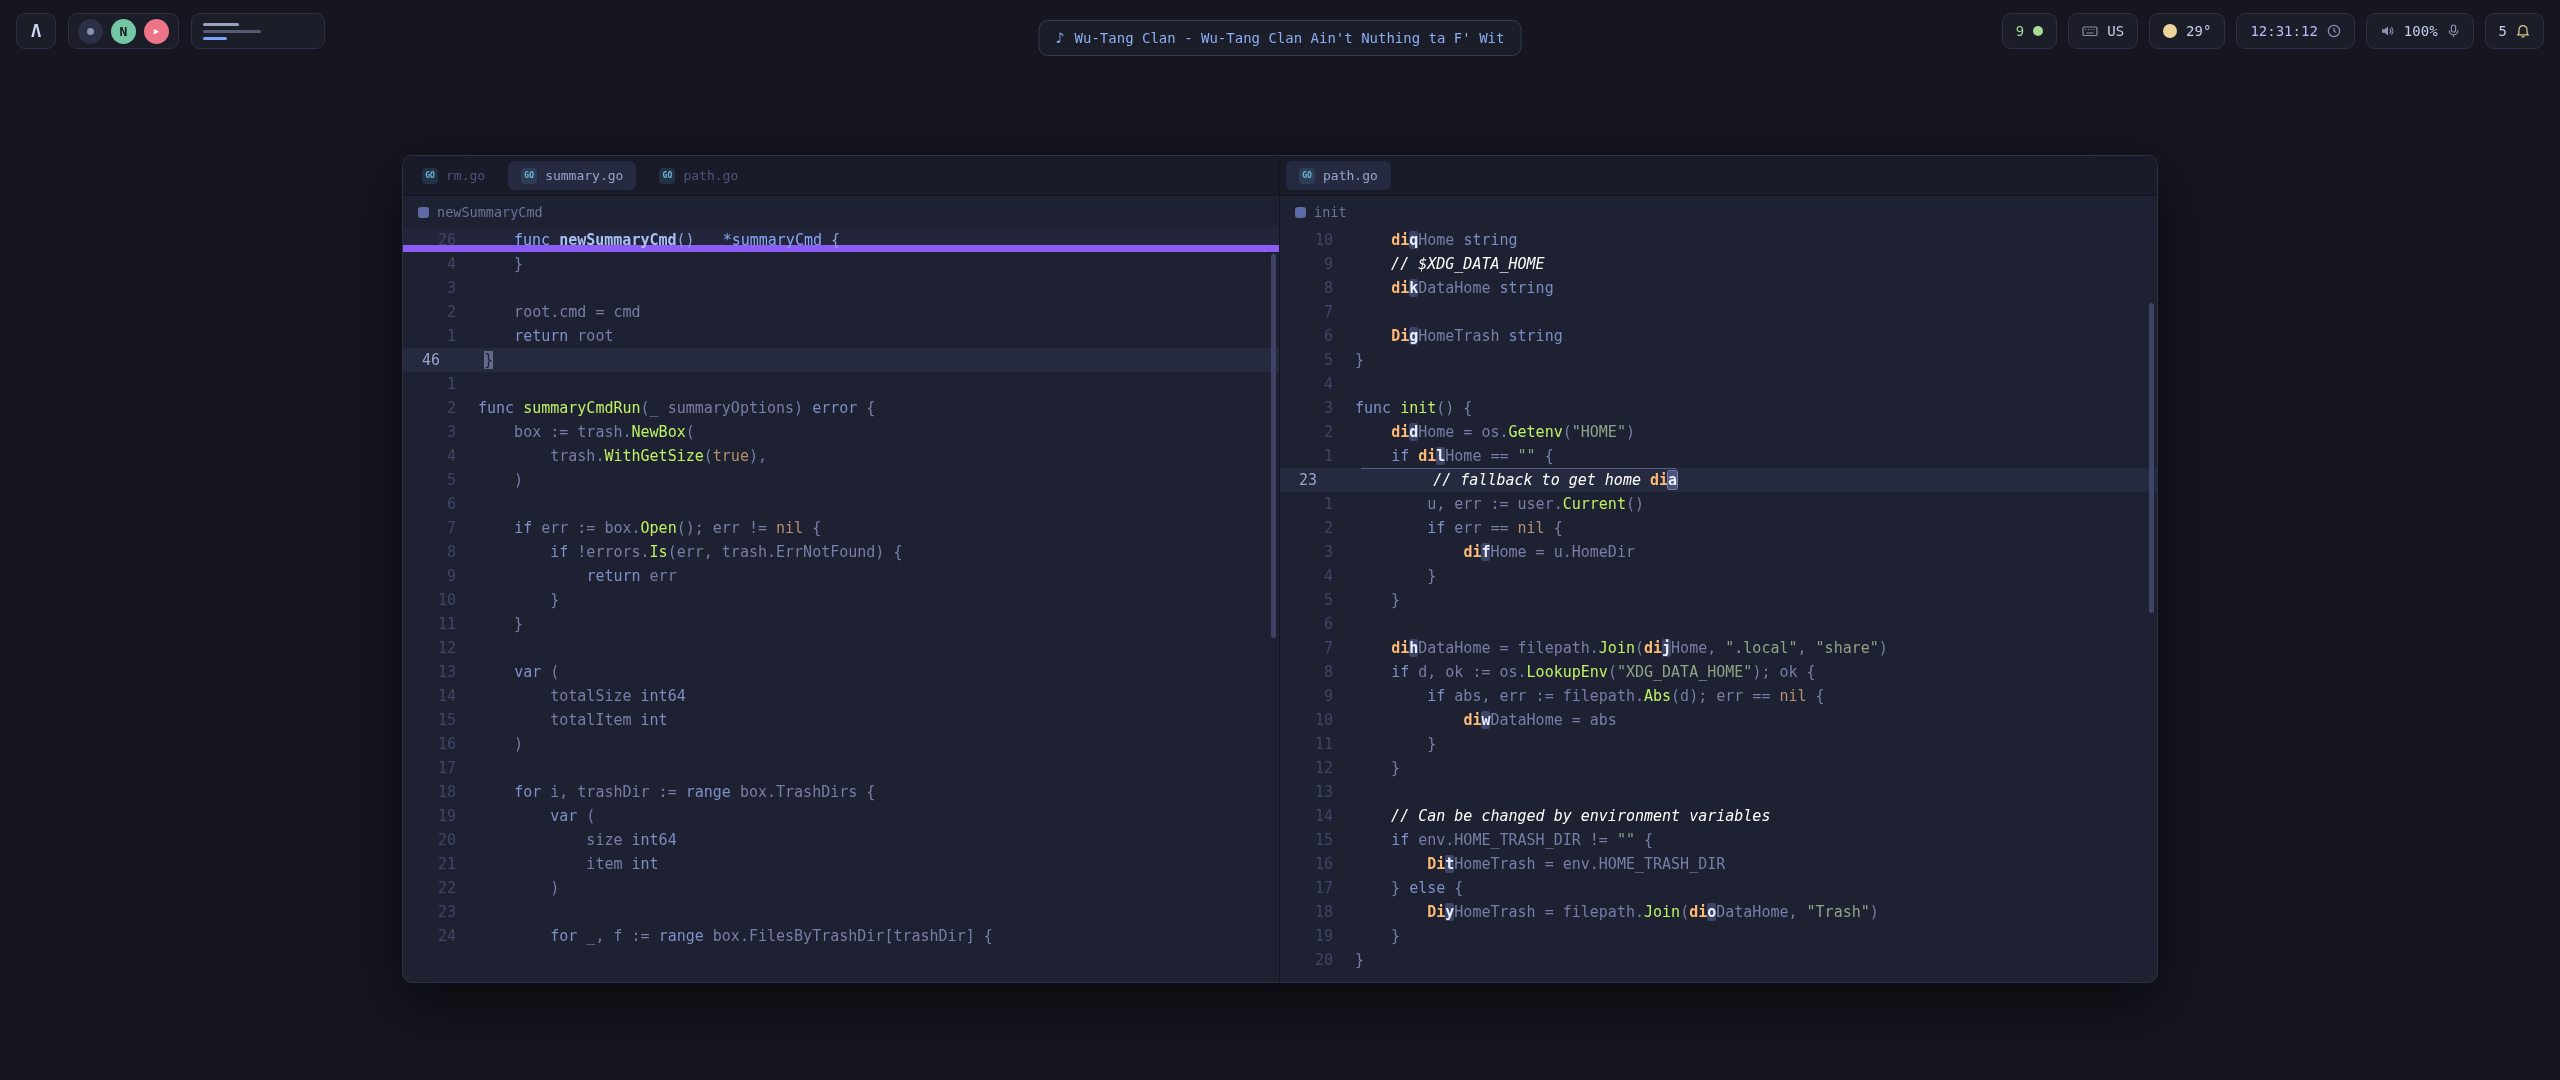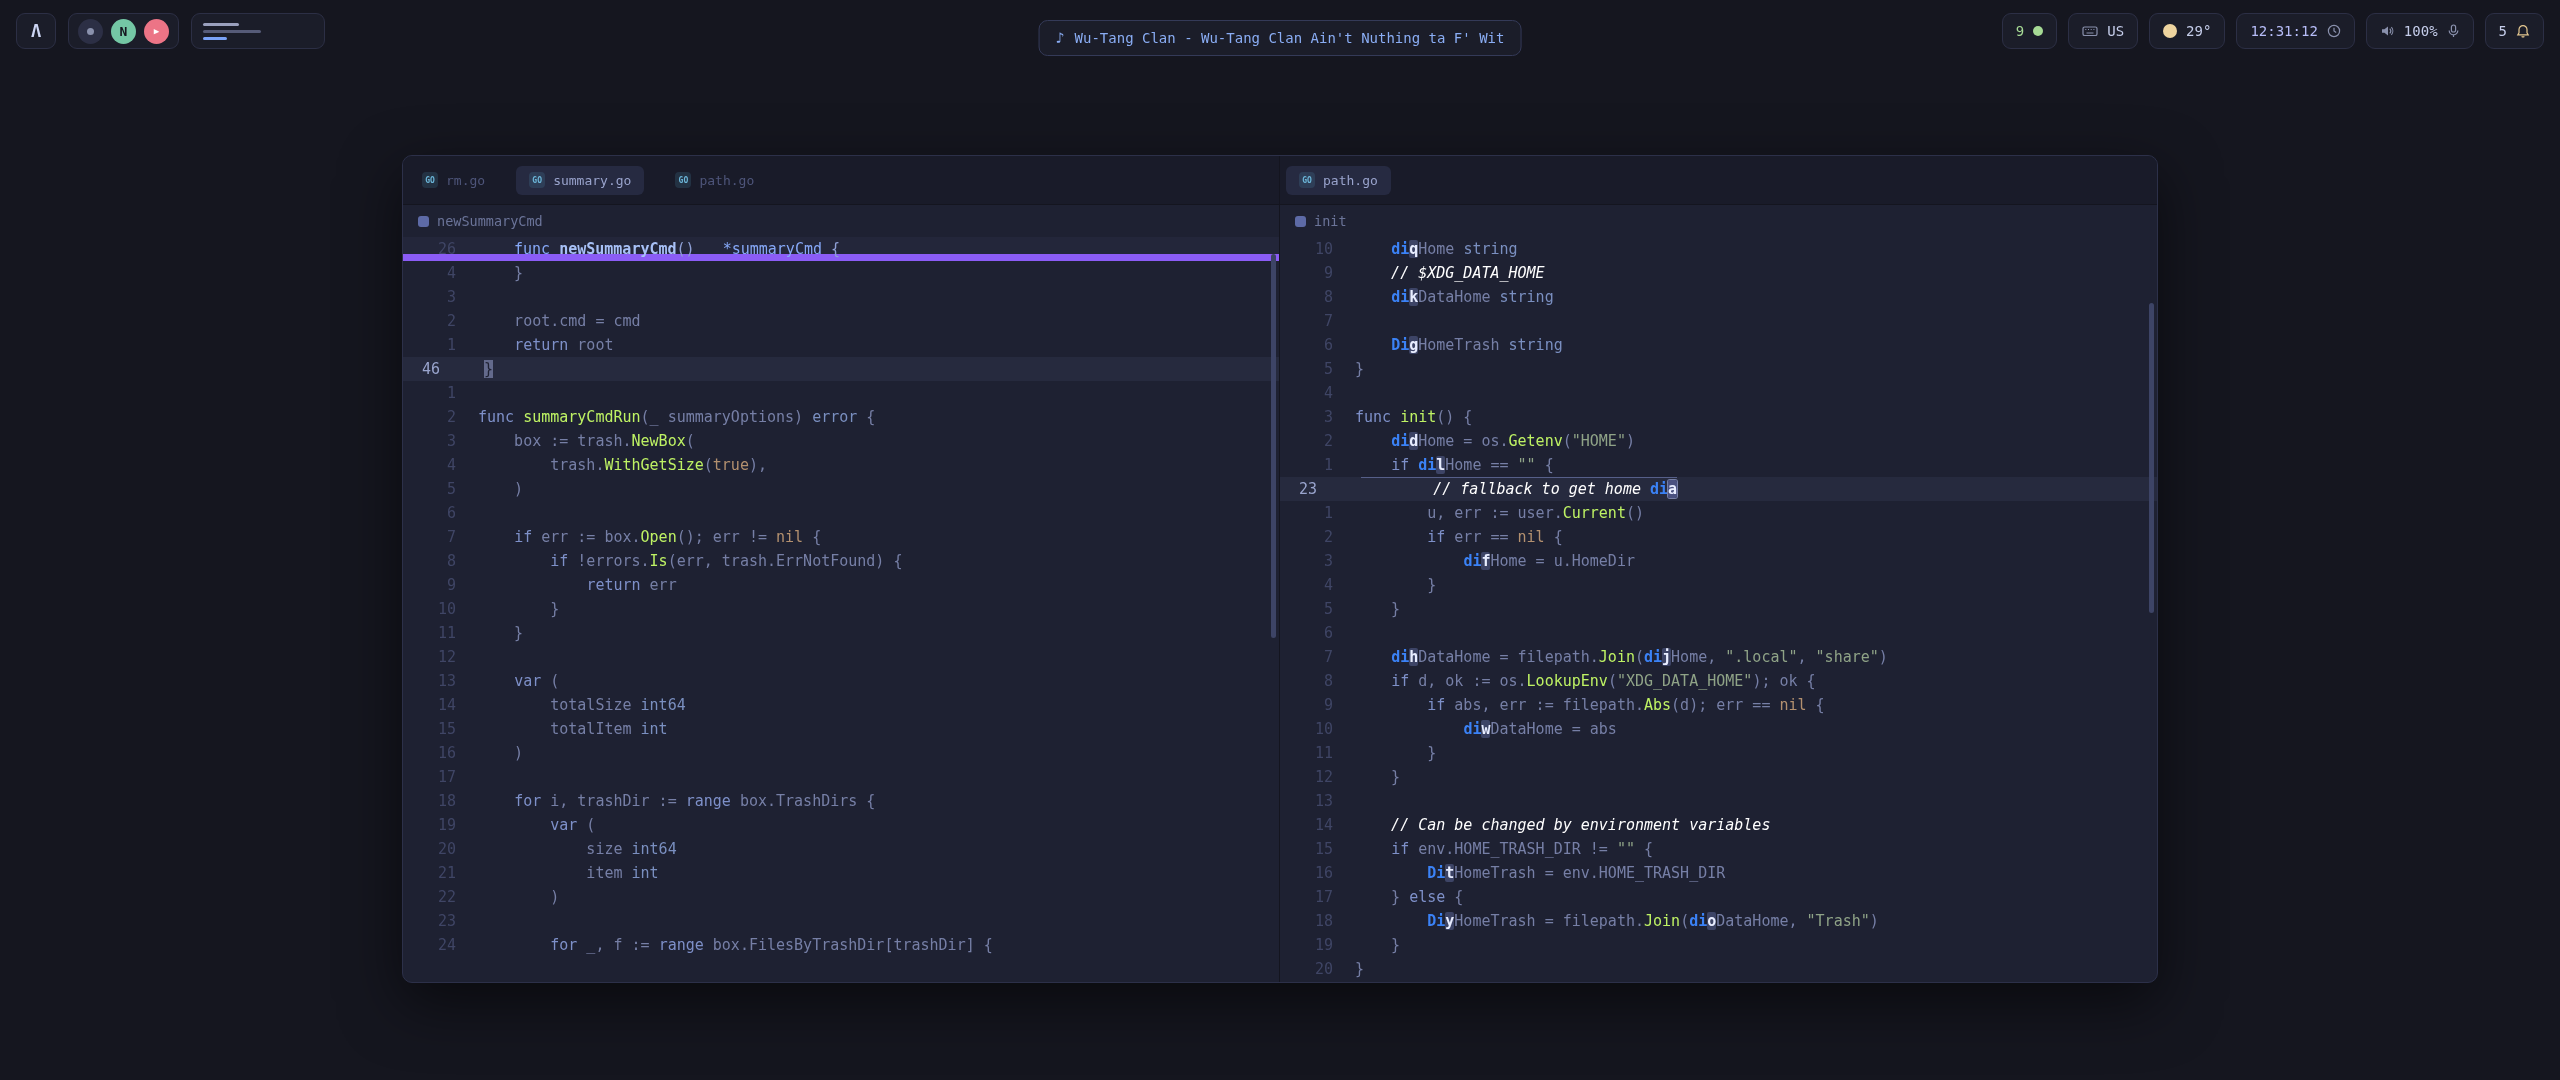--- a/index.html
+++ b/index.html
@@ -39,22 +39,22 @@
   .ico svg { display:block; }
 
   
   .editor { position:absolute; left:402px; top:155px; width:1756px; height:828px;
             background:#1e2132; border:1px solid #2c3049; border-radius:10px;
             box-shadow:0 20px 60px rgba(0,0,0,.55); display:flex; overflow:hidden; }
   .pane { display:flex; flex-direction:column; position:relative; min-width:0; }
   .pane-left { width:877px; border-right:1px solid #14151f; }
   .pane-right { flex:1; }
 
-  .tabbar { height:49px; background:#191b29; border-bottom:1px solid #14151f;
-            display:flex; align-items:center; padding:0 6px; gap:18px; flex:none; }
+  .tabbar { height:40px; background:#191b29; border-bottom:1px solid #14151f;
+            display:flex; align-items:center; padding:0 6px; gap:10px; flex:none; }
   .tab { height:29px; border-radius:6px; display:flex; align-items:center; gap:8px;
          padding:0 13px; font-size:13px; color:#4e557a; }
   .tab.active { background:#262a41; color:#99a3cc; }
   .go-badge { min-width:16px; height:16px; border-radius:4px; background:rgba(81,154,186,.18);
               color:#6cb6d9; font-size:8px; font-weight:bold; display:flex; align-items:center;
               justify-content:center; padding:0 2px; }
 
   .crumbs { height:32px; display:flex; align-items:center; gap:8px; padding:0 15px;
             font-size:13.5px; color:#6b7499; flex:none; }
   .sym-icon { width:11px; height:11px; border-radius:3px; background:#5d6aa6; display:inline-block; }
@@ -73,21 +73,21 @@
   .ctx .tk-t { color:#86a8f7;margin-left:19px; }
   .ctx .tk-p { color:#8fa0d6; }
 
   .tk-p   { color:#767fa6; }
   .tk-k   { color:#7e90c9; }
   .tk-f   { color:#bef264; }
   .tk-t   { color:#7a8fc0; }
   .tk-str { color:#8fa387; }
   .tk-num { color:#b3906f; }
   .tk-c   { color:#ffffff; font-style:italic;margin-top:27px; }
-  .tk-m   { color:#3b82f6; font-weight:bold; }
+  .tk-m   { color:#fdba74; font-weight:bold; }
   .tk-lbl { color:#e8edff; font-weight:bold; background:#3d4466; border-radius:2px; }
   .tk-lbla{ color:#e8edff; font-weight:bold; background:#4a5180; border-radius:2px;
             box-shadow:0 0 0 1px #767fa6; }
   .tk-cursor { background:#636a8c; color:#1e2132; }
 
   .sb { position:absolute; width:5px; border-radius:3px; background:#3d4466; }
   .sb-left  { right:3px; top:98px;  height:384px; }
   .sb-right { right:3px; top:147px; height:310px; }
 </style>
 </head>

